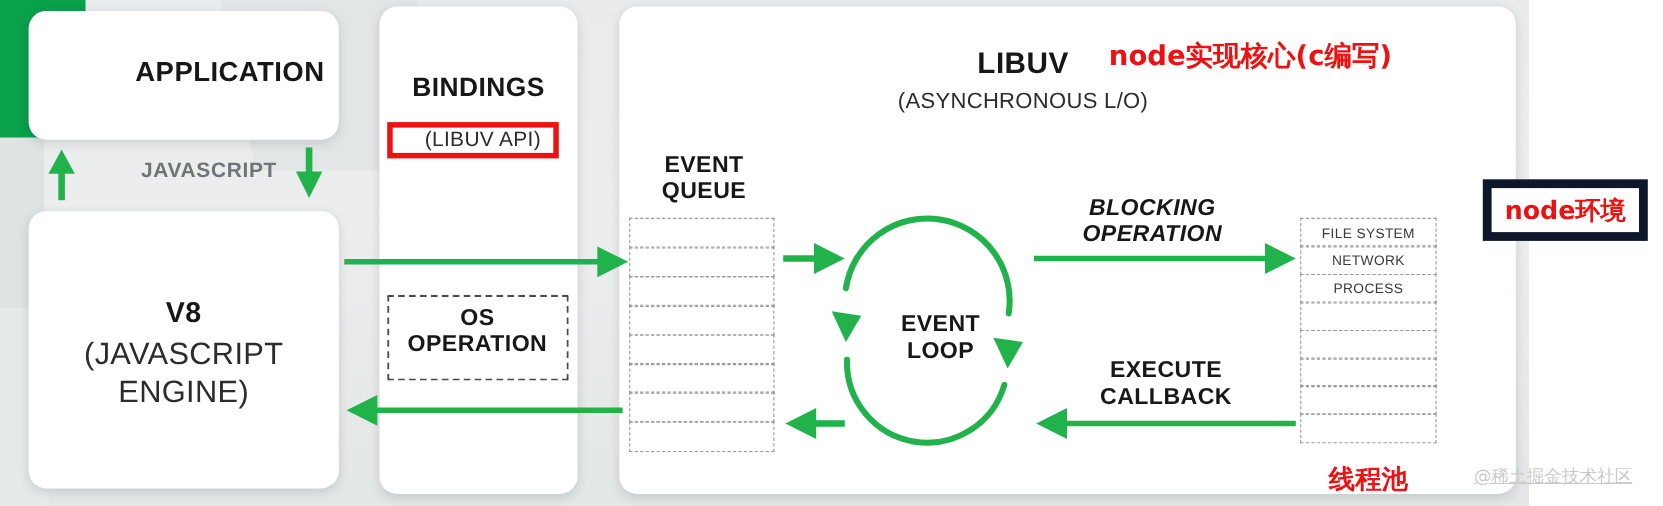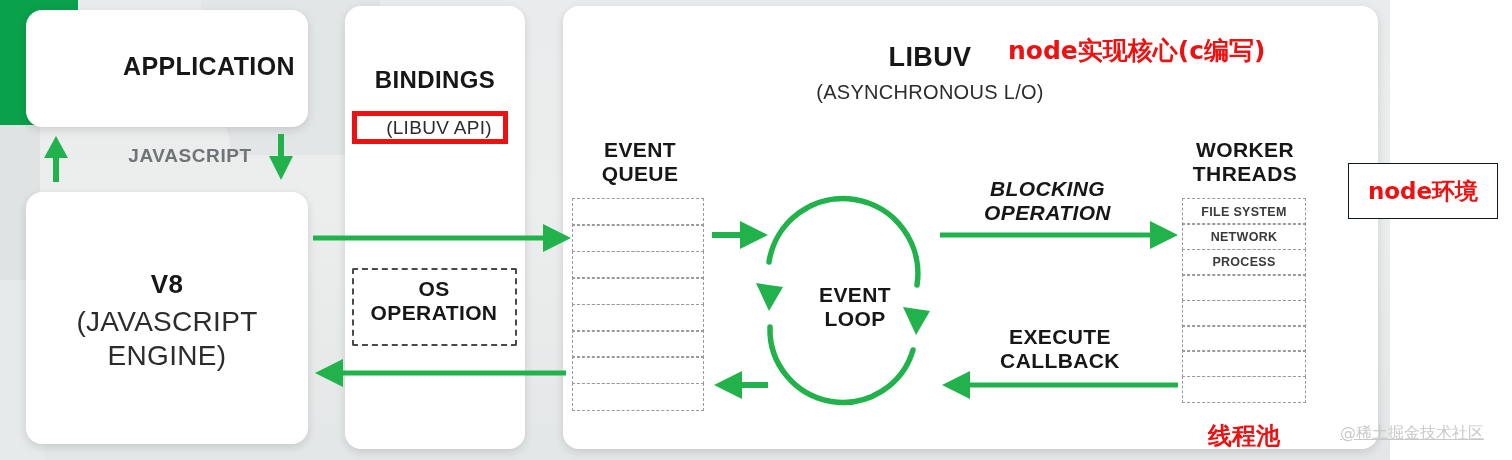--- a/index.html
+++ b/index.html
@@ -55,37 +55,37 @@
   #t-workerthreads{left:1175px;top:138px;width:140px;font-size:21px;}
   #t-blocking{left:960px;top:177px;width:175px;font-size:21px;font-style:italic;}
   #t-execute{left:980px;top:325px;width:160px;font-size:21px;}
   #t-eventloop{left:790px;top:283px;width:130px;font-size:21px;}
   #t-osop{left:355px;top:277px;width:158px;font-size:21px;}
 
   
   .slotstack{position:absolute;display:flex;flex-direction:column;}
   .slot{border:1.6px dashed #9b9b9b;box-sizing:border-box;
     display:flex;align-items:center;justify-content:center;
-    font-size:12.5px;font-weight:700;color:#3a3a3a;letter-spacing:.3px;
+    font-size:12.5px;font-weight:400;color:#3a3a3a;letter-spacing:.3px;
     margin-bottom:-1.6px;background:transparent;}
   #stack-queue{left:572px;top:198px;width:132px;}
   #stack-queue .slot{height:28px;}
   #stack-worker{left:1182px;top:198px;width:124px;}
   #stack-worker .slot{height:27px;}
 
   
   #box-osop{position:absolute;left:352px;top:268px;width:165px;height:78px;
     border:2px dashed #4a4a4a;box-sizing:border-box;border-radius:2px;}
 
   
   #ann-core{position:absolute;left:1008px;top:34px;width:280px;
     color:#ee1111;font-size:25px;font-weight:700;white-space:nowrap;
     font-family:"DejaVu Sans",sans-serif;}
   #box-env{position:absolute;left:1348px;top:163px;width:150px;height:56px;
-    border:1px solid #0f172a;box-sizing:border-box;background:#fff;
+    border:8px solid #0f172a;box-sizing:border-box;background:#fff;
     display:flex;align-items:center;justify-content:center;}
   #ann-env{color:#ee1111;font-size:23px;font-weight:700;white-space:nowrap;
     font-family:"DejaVu Sans",sans-serif;}
   #ann-pool{position:absolute;left:1208px;top:420px;width:110px;
     color:#ee1111;font-size:24px;font-weight:700;white-space:nowrap;
     font-family:"DejaVu Sans",sans-serif;}
   #watermark{position:absolute;left:1340px;top:423px;width:170px;
     color:#c9c9c9;font-size:16px;white-space:nowrap;
     font-family:"DejaVu Sans",sans-serif;text-decoration:underline;}
 
@@ -144,24 +144,20 @@
       <div class="slot"></div>
       <div class="slot"></div>
       <div class="slot"></div>
       <div class="slot"></div>
       <div class="slot"></div>
       <div class="slot"></div>
       <div class="slot"></div>
       <div class="slot"></div>
     </div>
 
-  <div class="ttl" id="t-workerthreads">
-    <span>WORKER</span><br>
-    <span>THREADS</span>
-  </div>
   <div class="slotstack" id="stack-worker">
       <div class="slot">FILE SYSTEM</div>
       <div class="slot">NETWORK</div>
       <div class="slot">PROCESS</div>
       <div class="slot"></div>
       <div class="slot"></div>
       <div class="slot"></div>
       <div class="slot"></div>
       <div class="slot"></div>
     </div>

